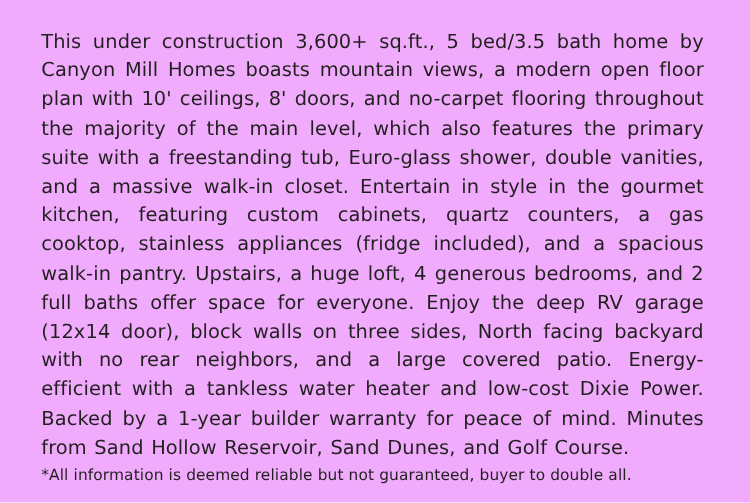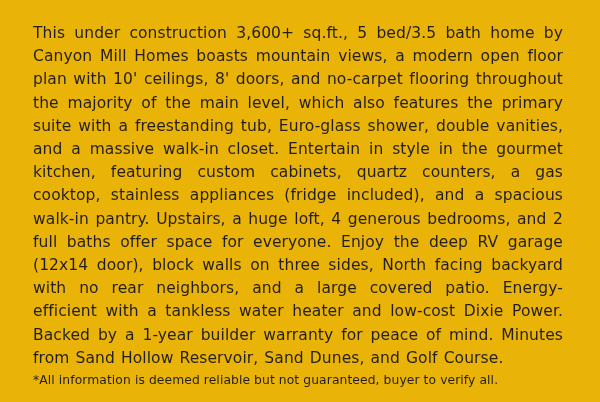--- a/index.html
+++ b/index.html
@@ -4,21 +4,21 @@
 <style>
   html, body {
     margin: 0;
     padding: 0;
     background: #ffffff;
   }
   .page {
     position: relative;
     width: 600px;
     height: 402px;
-    background: #eab308;
+    background: #f0abfc;
     overflow: hidden;
     font-family: "DejaVu Sans", "Liberation Sans", sans-serif;
   }
   .description-block {
     position: absolute;
     left: 33px;
     top: 22px;
     width: 530px;
   }
   .description-text {
@@ -40,15 +40,15 @@
     text-align: left;
     letter-spacing: 0.1px;
   }
 </style>
 </head>
 <body>
 
 <div class="page">
   <div class="description-block">
     <p class="description-text">This under construction 3,600+ sq.ft., 5 bed/3.5 bath home by Canyon Mill Homes boasts mountain views, a modern open floor plan with 10' ceilings, 8' doors, and no-carpet flooring throughout the majority of the main level, which also features the primary suite with a freestanding tub, Euro-glass shower, double vanities, and a massive walk-in closet. Entertain in style in the gourmet kitchen, featuring custom cabinets, quartz counters, a gas cooktop, stainless appliances (fridge included), and a spacious walk-in pantry. Upstairs, a huge loft, 4 generous bedrooms, and 2 full baths offer space for everyone. Enjoy the deep RV garage (12x14 door), block walls on three sides, North facing backyard with no rear neighbors, and a large covered patio. Energy-efficient with a tankless water heater and low-cost Dixie Power. Backed by a 1-year builder warranty for peace of mind. Minutes from Sand Hollow Reservoir, Sand Dunes, and Golf Course.</p>
-    <p class="disclaimer-text">*All information is deemed reliable but not guaranteed, buyer to verify all.</p>
+    <p class="disclaimer-text">*All information is deemed reliable but not guaranteed, buyer to double all.</p>
   </div>
 </div>
 
 </body></html>

